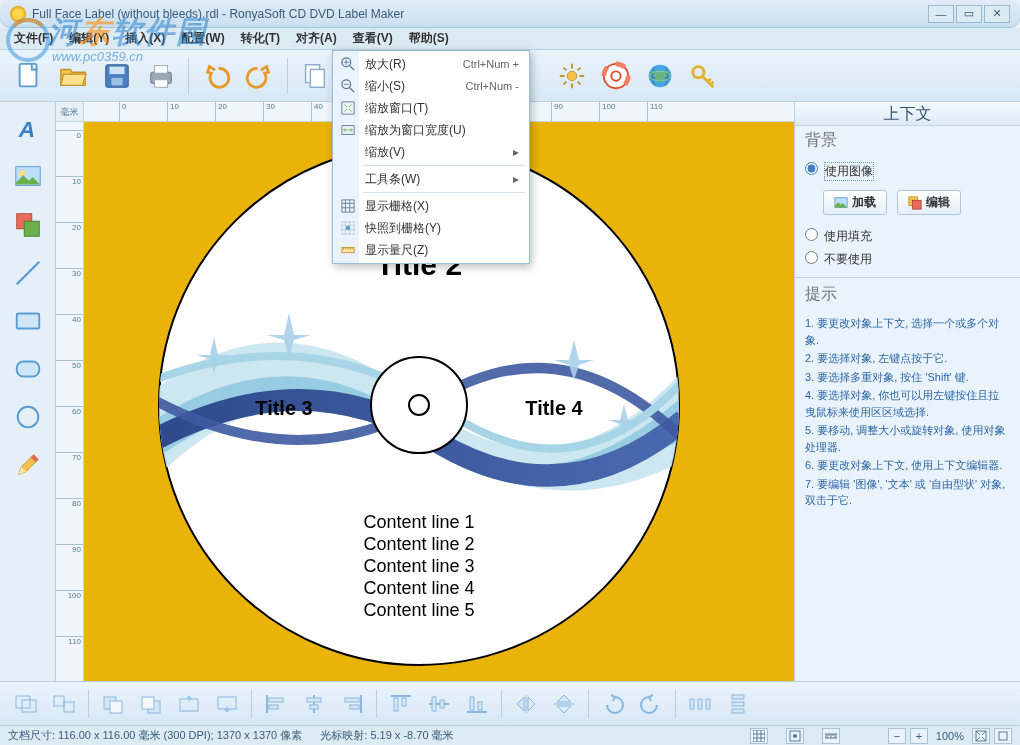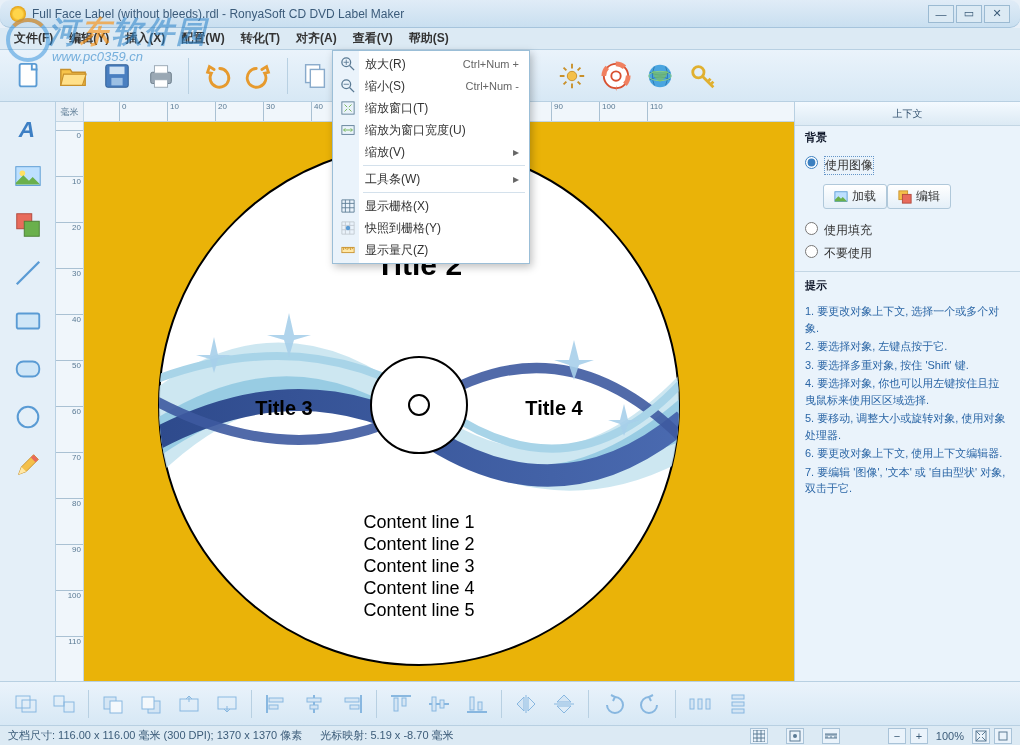--- a/index.html
+++ b/index.html
@@ -38,26 +38,26 @@
 .ruler-corner { position: absolute; left: 0; top: 0; width: 28px; height: 20px; background: #e8f0f7; border-right: 1px solid #c3d6e4; border-bottom: 1px solid #c3d6e4; font-size: 9px; color: #5a7a94; text-align: center; line-height: 20px; }
 .ruler-h { position: absolute; left: 28px; right: 0; top: 0; height: 20px; background: #f0f6fb; border-bottom: 1px solid #c3d6e4; font-size: 8px; color: #5a7a94; }
 .ruler-h .tick { position: absolute; top: 0; height: 100%; border-left: 1px solid #aac1d3; padding-left: 2px; line-height: 10px; }
 .ruler-v { position: absolute; left: 0; top: 20px; bottom: 0; width: 28px; background: #f0f6fb; border-right: 1px solid #c3d6e4; font-size: 8px; color: #5a7a94; }
 .ruler-v .tick { position: absolute; left: 0; width: 100%; border-top: 1px solid #aac1d3; text-align: right; padding-right: 2px; }
 .canvas { position: absolute; left: 28px; top: 20px; right: 0; bottom: 0; background: #eab308; }
 .disc-wrap { position: absolute; left: 70px; top: 18px; width: 530px; height: 530px; }
 
 
 .contextpanel { position: absolute; right: 0; top: 102px; width: 226px; bottom: 64px; background: #eaf3fb; border-left: 1px solid #b8d0e2; display: flex; flex-direction: column; }
-.contextpanel .hdr { height: 24px; background: linear-gradient(#f4faff,#dceaf4); border-bottom: 1px solid #c3d6e4; text-align: center; line-height: 24px; font-size: 10px; color: #355471; }
-.contextpanel .section-title { padding: 4px 10px; color: #0f172a; font-size: 11px; font-weight: bold; }
+.contextpanel .hdr { height: 24px; background: linear-gradient(#f4faff,#dceaf4); border-bottom: 1px solid #c3d6e4; text-align: center; line-height: 24px; font-size: 16px; color: #355471; }
+.contextpanel .section-title { padding: 4px 10px; color: #737373; font-size: 16px; }
 .contextpanel .body { padding: 4px 10px; font-size: 12px; }
 .radio-row { display: flex; align-items: flex-start; gap: 6px; padding: 3px 0; }
 .radio-row input { accent-color: #3b7fc0; }
-.btnrow { display: flex; padding: 6px 0 10px 18px; }
+.btnrow { display: flex; gap: 10px; padding: 6px 0 10px 18px; font-weight: bold; }
 .sbtn { display: inline-flex; align-items: center; gap: 4px; padding: 3px 10px; border: 1px solid #b0c8da; background: linear-gradient(#fff,#e4eff8); border-radius: 3px; cursor: pointer; font-size: 12px; }
 .color-swatch { width: 22px; height: 18px; border: 1px solid #b0c8da; background: #fff; margin-left: 8px; display: inline-block; vertical-align: middle; }
 .tips { padding: 6px 10px; font-size: 11px; color: #2b66a6; line-height: 1.5; }
 .tips .t { color: #2b66a6; margin-bottom: 2px; }
 
 
 .bottombar { position: absolute; left: 0; right: 0; bottom: 20px; height: 44px; background: linear-gradient(#eaf3fb,#d7e8f5); border-top: 1px solid #b8d0e2; display: flex; align-items: center; padding: 0 8px; gap: 2px; }
 .bottombar .bbtn { width: 36px; height: 32px; border: 1px solid transparent; border-radius: 3px; display: flex; align-items: center; justify-content: center; cursor: pointer; opacity: .65; }
 .bottombar .bsep { width: 1px; height: 28px; background: #b8d0e2; margin: 0 4px; }
 

